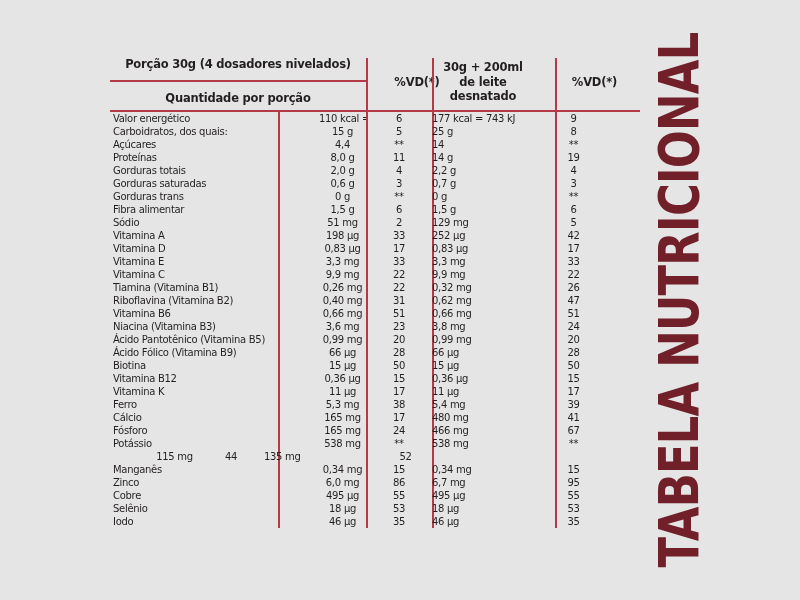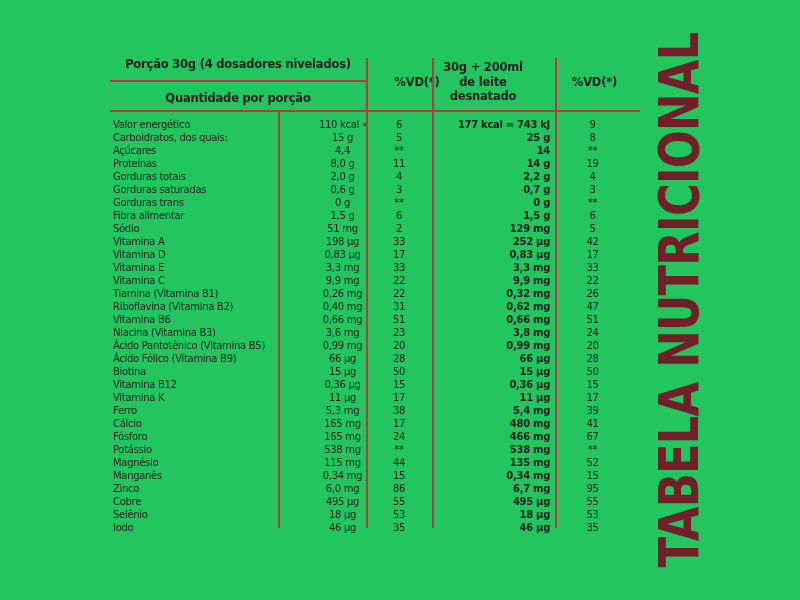--- a/index.html
+++ b/index.html
@@ -3,21 +3,21 @@
 <meta charset="utf-8">
 <style>
   :root{
     --red:#b43a48;
     --maroon:#71202a;
     --ink:#231f20;
   }
   *{margin:0;padding:0;box-sizing:border-box;}
   html,body{width:800px;height:600px;background:#ffffff;
     font-family:"DejaVu Sans","Liberation Sans",sans-serif;color:var(--ink);}
-  .canvas{position:relative;width:800px;height:600px;background:#22c55e;overflow:hidden;}
+  .canvas{position:relative;width:800px;height:600px;background:#e5e5e5;overflow:hidden;}
 
   
   .ntable{position:absolute;left:110px;top:54px;width:530px;height:474px;}
   .thead{display:flex;height:56px;}
   .th-merged{width:256px;display:flex;flex-direction:column;justify-content:space-between;
     padding:3px 0 5px;}
   .portion-title,.quantity-label{font-weight:bold;font-size:11.5px;letter-spacing:-0.2px;text-align:center;}
   .portion-underline{height:2px;background:var(--red);width:100%;}
   .th{font-weight:bold;font-size:11.5px;letter-spacing:-0.2px;display:flex;align-items:center;
     justify-content:center;text-align:center;padding-left:36px;}
@@ -25,27 +25,27 @@
   .th-milk{width:102px;padding:0 6px;line-height:1.3;}
   .th-vd2{width:85px;}
   .header-divider{position:absolute;left:0;top:56px;width:530px;height:2px;background:var(--red);}
 
   .vline{position:absolute;width:1.5px;background:var(--red);}
   .vl-a{left:168px;top:58px;height:416px;}
   .vl-b{left:256px;top:4px;height:470px;}
   .vl-c{left:322px;top:4px;height:470px;}
   .vl-d{left:445px;top:4px;height:470px;}
 
-  .tbody{position:absolute;left:0;top:58px;width:530px;margin-top:6px;}
+  .tbody{position:absolute;left:0;top:58px;width:530px;}
   .trow{display:flex;height:13px;}
   .cell{font-size:10px;line-height:13px;letter-spacing:-0.3px;white-space:nowrap;overflow:hidden;}
   .c0{width:168px;padding-left:3px;text-align:left;}
   .c1{width:88px;text-align:center;padding-left:41px;}
   .c2{width:66px;text-align:center;}
-  .c3{width:118px;text-align:right;font-weight:bold;}
+  .c3{width:99px;text-align:left;}
   .c4{width:85px;text-align:center;}
 
   
   .footnote{position:absolute;left:110px;top:539px;width:470px;font-size:8px;
     line-height:10.5px;letter-spacing:-0.1px;color:var(--ink);}
 
   
   .side-title{position:absolute;left:678px;top:300px;
     transform:translate(-50%,-50%) rotate(-90deg) scaleX(0.8);
     font-size:56px;font-weight:bold;letter-spacing:-1px;white-space:nowrap;
@@ -253,21 +253,20 @@
           <div class="cell c4">67</div>
         </div>
         <div class="trow">
           <div class="cell c0">Potássio</div>
           <div class="cell c1">538 mg</div>
           <div class="cell c2">**</div>
           <div class="cell c3">538 mg</div>
           <div class="cell c4">**</div>
         </div>
         <div class="trow">
-          <div class="cell c0">Magnésio</div>
           <div class="cell c1">115 mg</div>
           <div class="cell c2">44</div>
           <div class="cell c3">135 mg</div>
           <div class="cell c4">52</div>
         </div>
         <div class="trow">
           <div class="cell c0">Manganês</div>
           <div class="cell c1">0,34 mg</div>
           <div class="cell c2">15</div>
           <div class="cell c3">0,34 mg</div>

